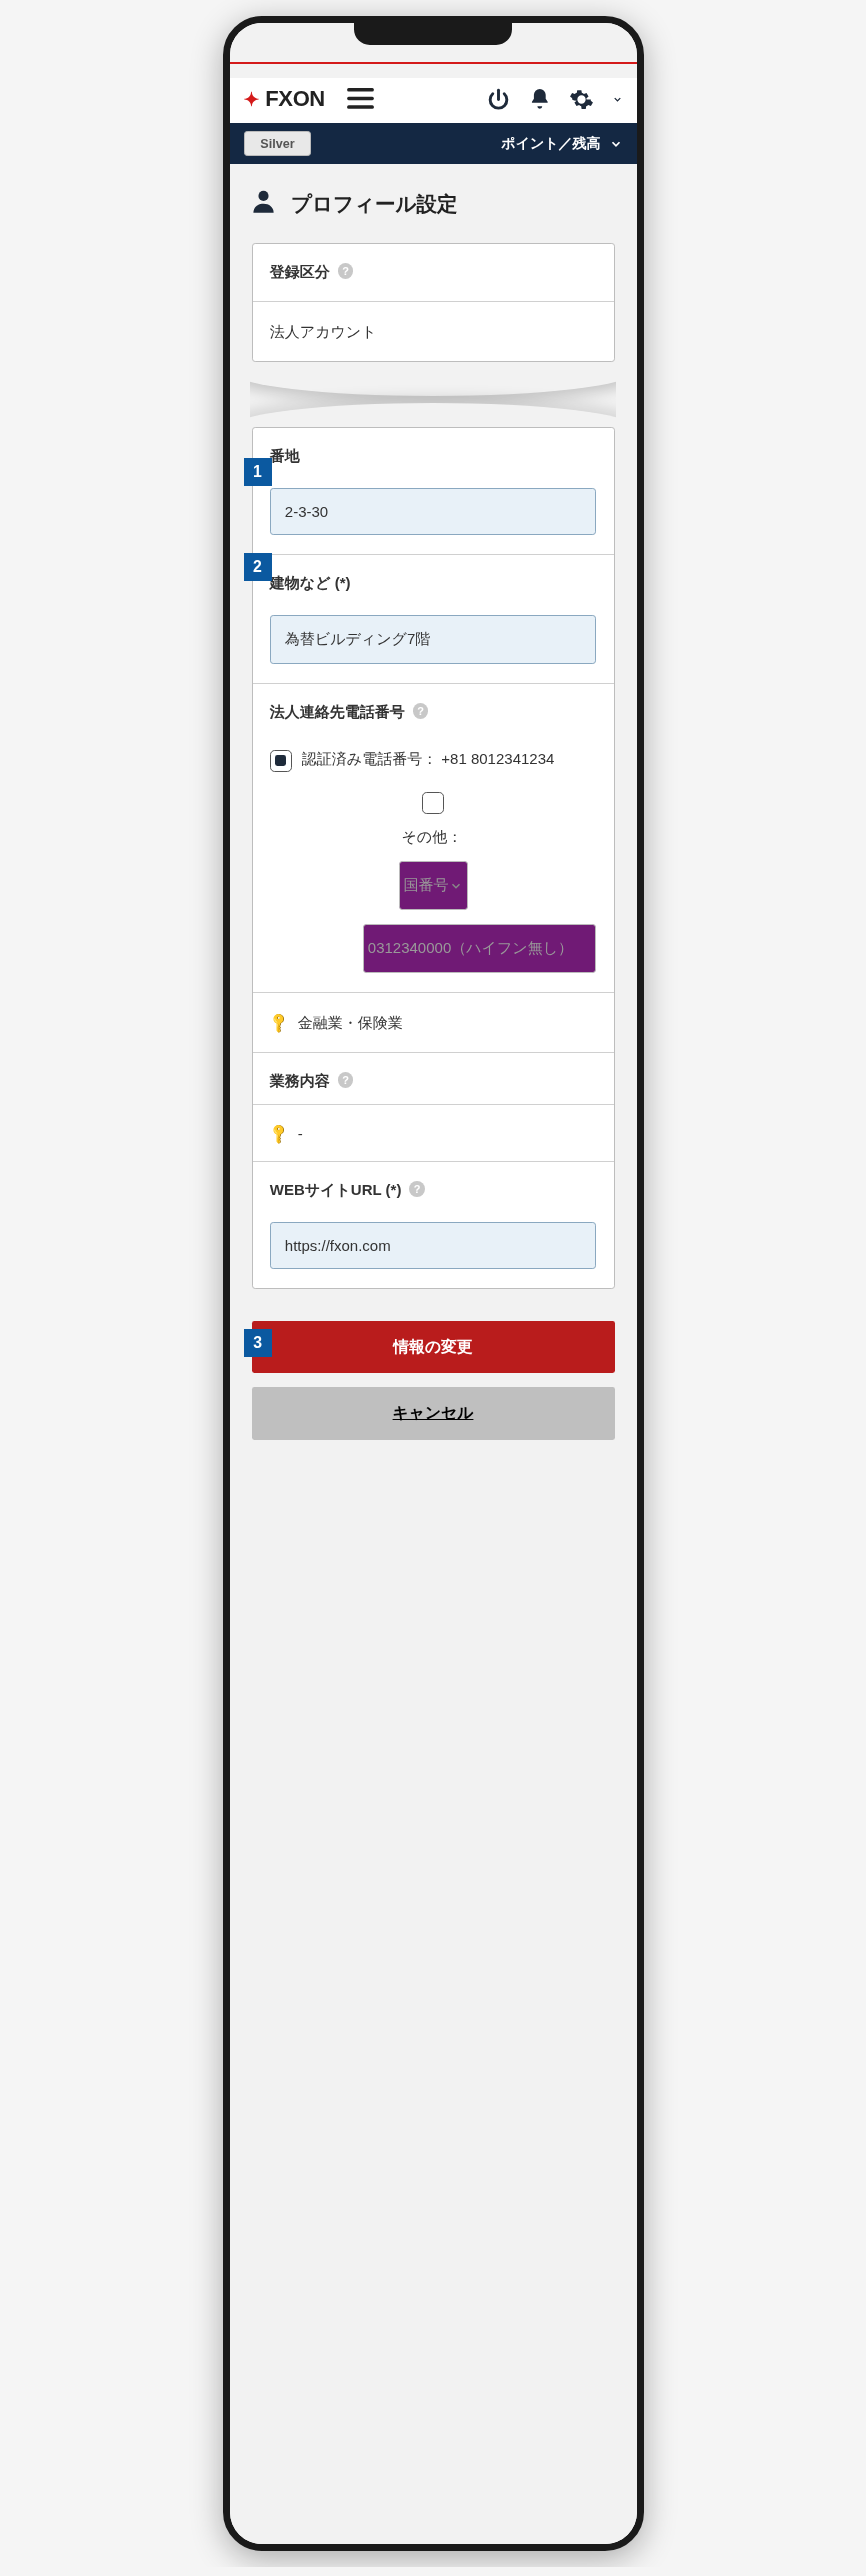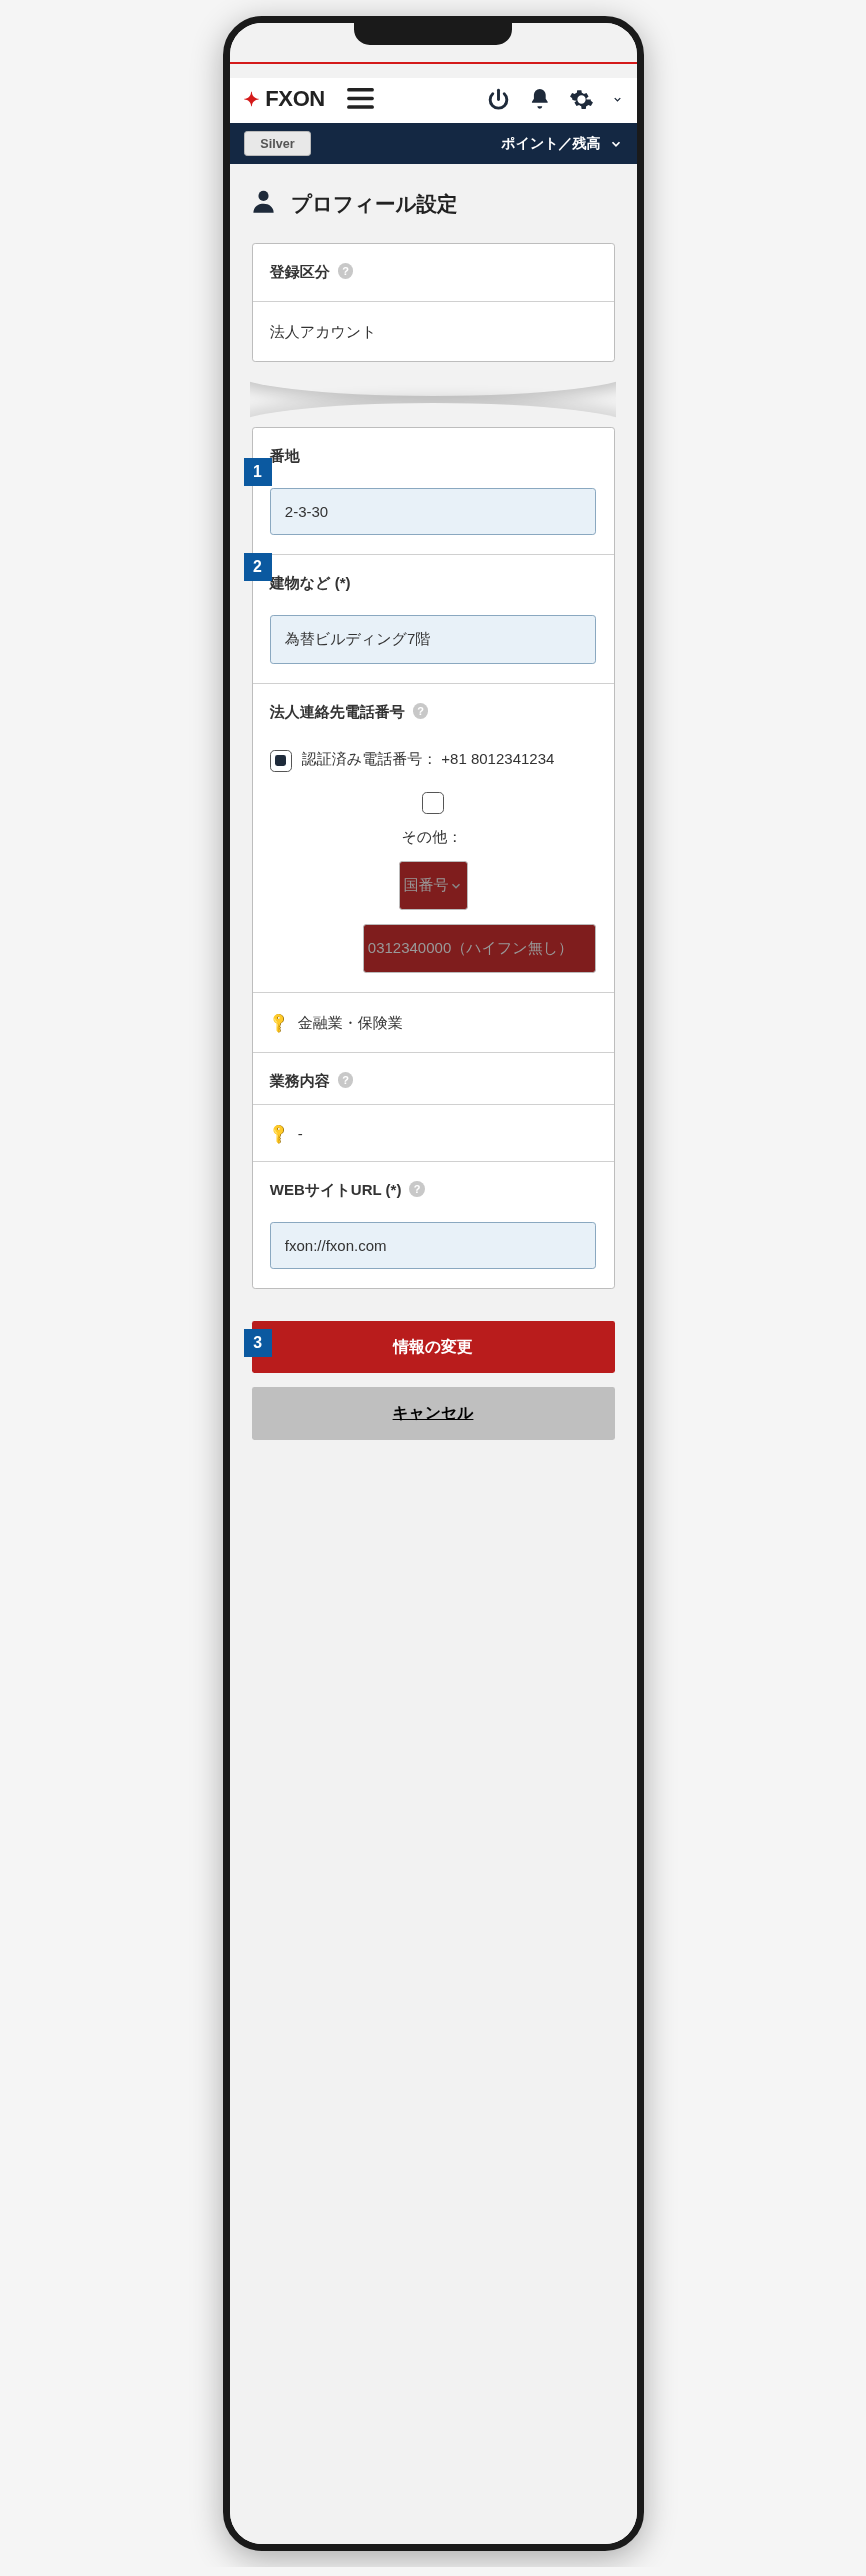--- a/index.html
+++ b/index.html
@@ -149,21 +149,21 @@
     display:flex; align-items:center; justify-content:center;
     flex-shrink:0;
   }
   .sq.checked::after {
     content:""; width: 11px; height: 11px; background:#1e2a3a; border-radius:2.4px;
   }
   .phone-text { font-size: 15px; color:#333; }
   .select-like, .phone-input {
     border: 0.8px solid #bbb;
     border-radius: 3.2px;
-    background: #7f1d1d;
+    background: #701a75;
     padding: 14px 4px;
     font-size: 15px;
     color: #999;
     display:flex; align-items:center; justify-content:space-between;
   }
   .other-block { margin-top: 20.5px; }
   .other-row1 { display:flex; align-items:center; gap:14px;flex-direction:column; }
   .other-row1 .select-like { flex:1; }
   .phone-input { margin-top: 14px; margin-left: 93px; }
   .key-icon { color:#bbb; font-size:14px; margin-right:6.3px; display:inline-block; transform: rotate(-45deg);}
@@ -335,21 +335,21 @@
           </div>
         </div>
 
         <div class="section" style="padding-bottom:0; border-bottom:none;">
           <div class="section-label">
             <span>WEBサイトURL (*)</span>
             <span class="help-q">?</span>
           </div>
         </div>
         <div class="section">
-          <div class="input-like">fxon://fxon.com</div>
+          <div class="input-like">https://fxon.com</div>
         </div>
 
       </div>
 
       <div class="buttons-area">
         <div class="num-badge" style="top: 7.9px; left:-7.9px;">3</div>
         <button class="btn btn-primary">情報の変更</button>
         <button class="btn btn-secondary">キャンセル</button>
       </div>
 

